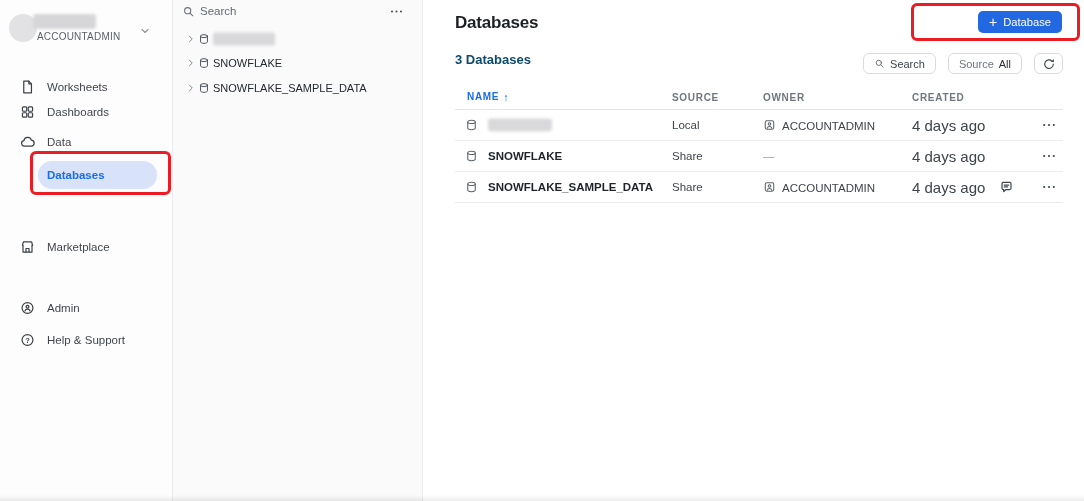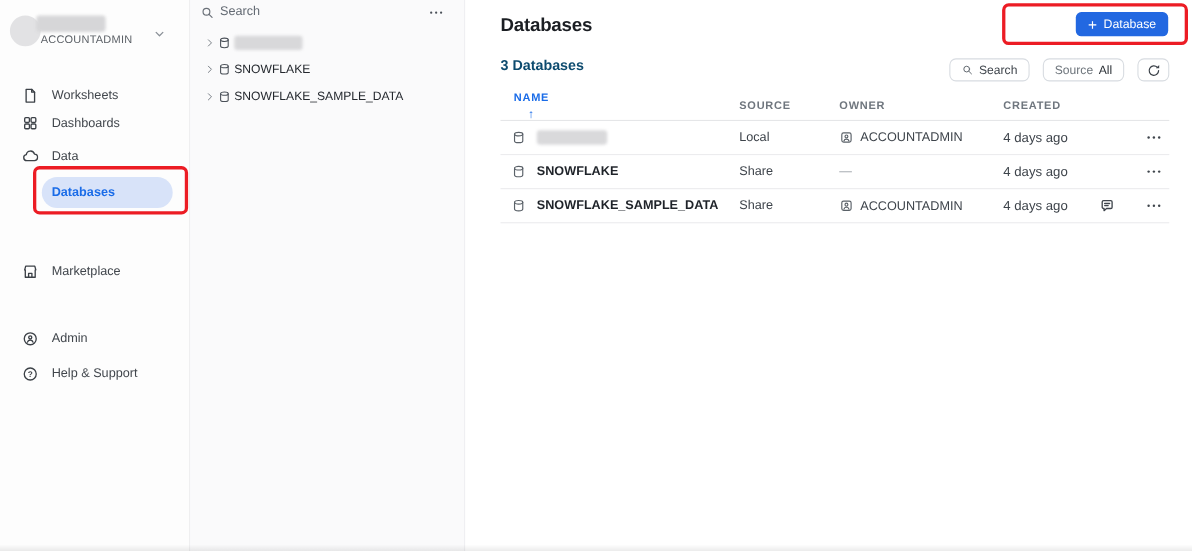--- a/index.html
+++ b/index.html
@@ -58,34 +58,34 @@
           font-size:11px; color:#3E444B; cursor:pointer; }
   .tbtn .sicon { color:#5F666D; }
   .tbtn .muted { color:#6E757C; }
   .tbtn .strong { color:#2A2F35; }
   .tbtn-refresh { width:29px; padding:0; justify-content:center; color:#3E444B; }
 
   .table { position:absolute; left:32px; right:21px; top:84px; }
   .thead { position:relative; height:26px; border-bottom:1px solid #E5E6E8; }
   .th { position:absolute; top:50%; transform:translateY(-50%); font-size:10px; font-weight:600;
         letter-spacing:.7px; color:#6F767E; white-space:nowrap; }
-  .th-name { left:12px; color:#1A6CE8; cursor:pointer; display:flex; gap:4px; align-items:center;flex-direction:column; }
+  .th-name { left:12px; color:#1A6CE8; cursor:pointer; display:flex; gap:4px; align-items:center; }
   .th-name .arrow { font-size:11px; font-weight:700; }
   .th-source { left:217px; } .th-owner { left:308px; } .th-created { left:457px; }
 
   .trow { position:relative; height:31px; border-bottom:1px solid #ECECEE; cursor:pointer;text-decoration:underline; }
   .cell { position:absolute; top:50%; transform:translateY(-50%); white-space:nowrap; }
   .c-dbicon { left:10px; color:#5A6168; }
   .c-name { left:33px; font-size:11.5px; font-weight:600; color:#1F2329; }
   .name-redacted { left:33px; width:64px; height:13px; background:#D9D9DB; border-radius:3px; filter:blur(1.6px); }
   .c-source { left:217px; font-size:11.5px; color:#3E444B; }
   .c-owner { left:308px; display:flex; align-items:center; gap:6px; font-size:11.5px; color:#3E444B; }
   .c-owner .bicon { color:#5A6168; }
   .owner-dash { color:#9CA1A8; }
-  .c-created { left:457px; font-size:12px; color:#3E444B; }
+  .c-created { left:457px; font-size:15px; color:#3E444B; }
   .c-comment { left:544px; color:#3F454C; }
   .c-dots { right:6px; color:#3F454C; }
 
   
   .ann { position:absolute; border:3px solid #EC1C24; border-radius:6px; pointer-events:none; z-index:40; }
   #ann-nav { left:30px; top:151px; width:141px; height:44px; }
   #ann-btn { left:911px; top:3px; width:169px; height:38px; }
 
   .bottom-fade { position:absolute; left:0; right:0; bottom:0; height:6px;
                  background:linear-gradient(to bottom, rgba(0,0,0,0), rgba(0,0,0,0.08)); pointer-events:none; }

